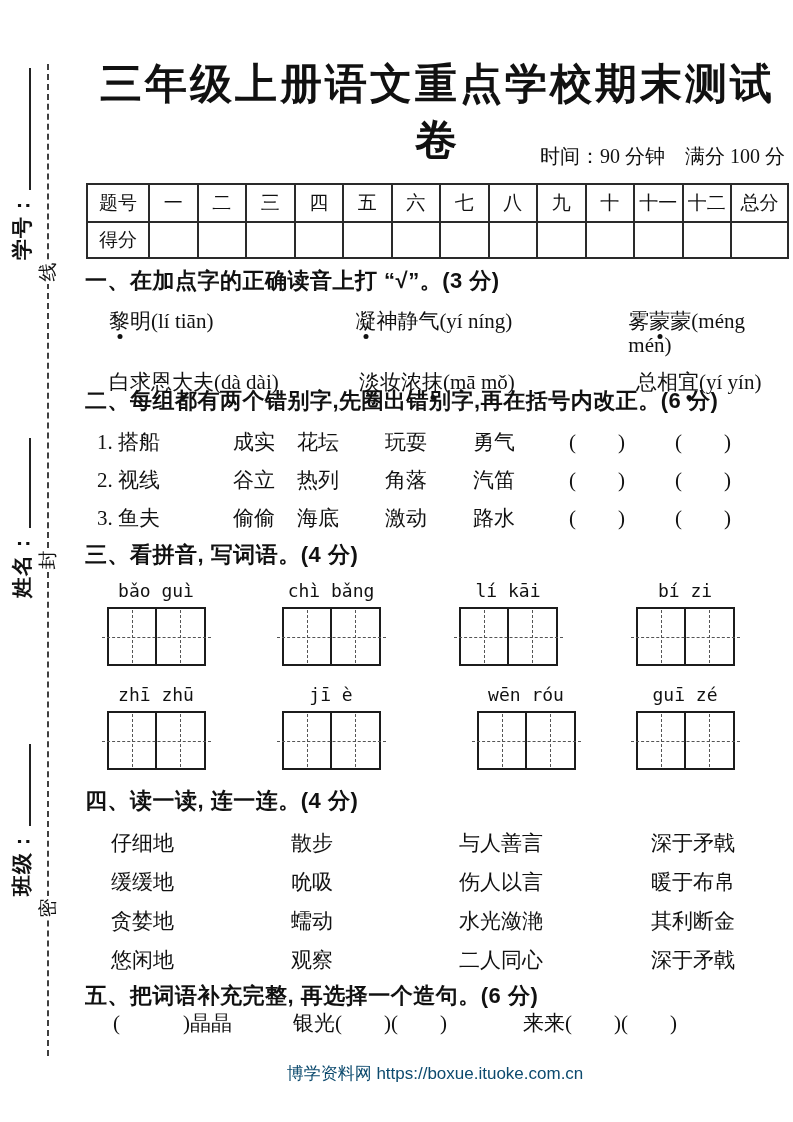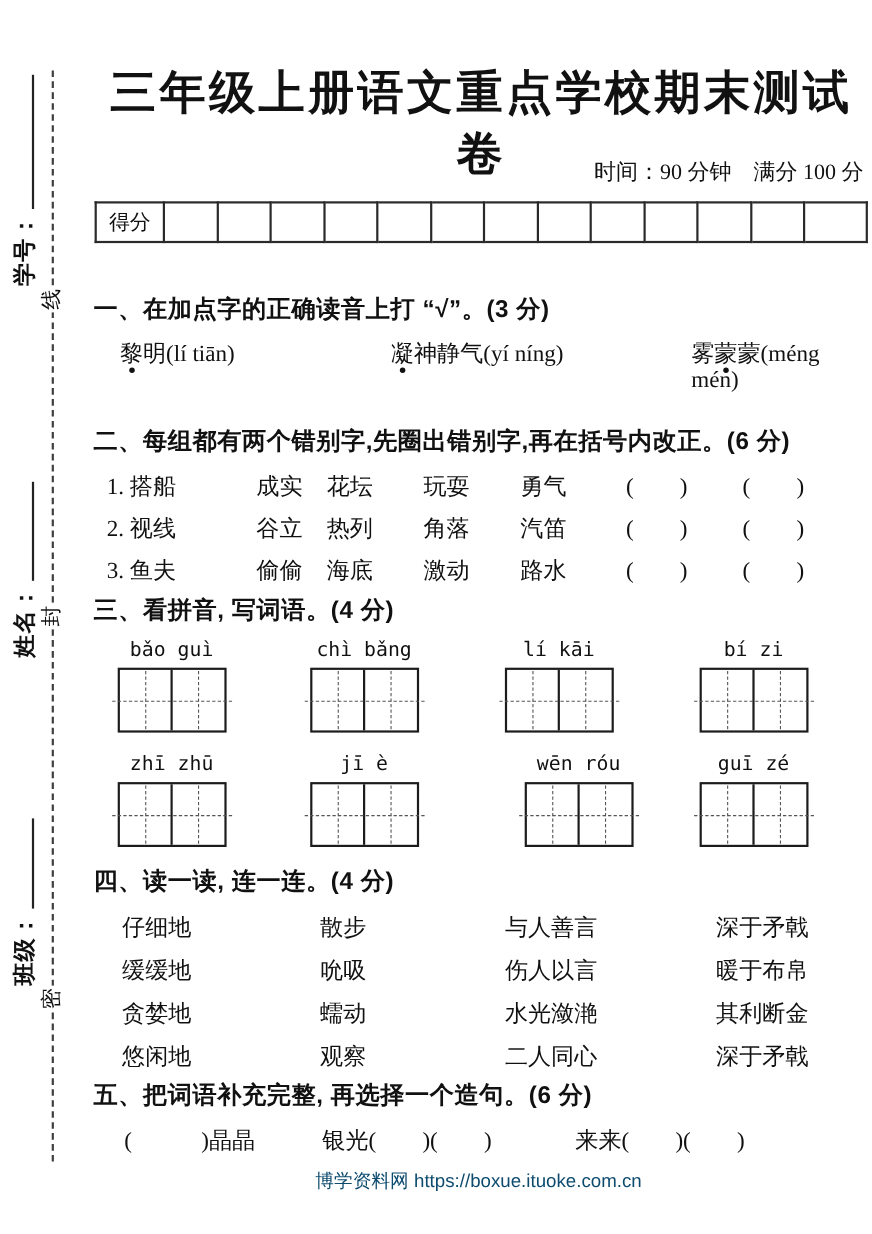--- a/index.html
+++ b/index.html
@@ -56,21 +56,21 @@
   .tzg .cell{flex:1;position:relative;}
   .tzg .cell + .cell{border-left:2px solid #1c1c1c;}
   .tzg .cell::before{content:"";position:absolute;left:50%;top:1px;bottom:1px;border-left:1px dashed #555;}
   .tzg::after{content:"";position:absolute;left:-7px;right:-7px;top:50%;border-top:1px dashed #555;}
 
   
   .s4-row{margin-top:15px;padding-left:26px;gap:20px;}
   .s4-c0{width:160px;} .s4-c1{width:148px;} .s4-c2{width:172px;}
 
   
-  .s5-row{margin-top:14px;padding-left:28px;}
+  .s5-row{padding-left:28px;}
   .s5-c0{width:180px;} .s5-c1{width:230px;}
 
   .footer{position:absolute;left:85px;top:1062px;width:700px;text-align:center;
           font-size:17px;color:#0c4a6e;font-family:"Liberation Sans",sans-serif;}
 </style>
 </head>
 <body>
 
 <div class="page">
 
@@ -88,20 +88,36 @@
 
   <div class="seal-char" style="top:260px;">线</div>
   <div class="seal-char" style="top:548px;">封</div>
   <div class="seal-char" style="top:896px;">密</div>
 
   <div class="title">三年级上册语文重点学校期末测试卷</div>
   <div class="meta">时间：90 分钟　满分 100 分</div>
 
   <table class="score-table">
     <tbody>
+        <tr>
+      <td class="c0">题号</td>
+      <td>一</td>
+      <td>二</td>
+      <td>三</td>
+      <td>四</td>
+      <td>五</td>
+      <td>六</td>
+      <td>七</td>
+      <td>八</td>
+      <td>九</td>
+      <td>十</td>
+      <td>十一</td>
+      <td>十二</td>
+      <td class="cl">总分</td>
+    </tr>
     <tr>
       <td class="c0">得分</td>
       <td></td>
           <td></td>
       <td></td>
           <td></td>
       <td></td>
           <td></td>
       <td></td>
           <td></td>
@@ -113,20 +129,25 @@
     </tr>
   </tbody>
     </table>
 
   <div class="section" style="top:266px;">
     <div class="heading">一、在加点字的正确读音上打 “√”。(3 分)</div>
     <div class="row s1-row pad">
       <div class="s1-c0"><span></span><span class="dot">黎</span><span>明(lí tiān)</span></div>
       <div class="s1-c1"><span></span><span class="dot">凝</span><span>神静气(yí níng)</span></div>
       <div><span>雾</span><span class="dot">蒙</span><span>蒙(méng mén)</span></div>
+    </div>
+    <div class="row s1-row pad">
+      <div class="s1-c0"><span>白求恩</span><span class="dot">大</span><span>夫(dà dài)</span></div>
+      <div class="s1-c1"><span>淡妆浓</span><span class="dot">抹</span><span>(mā mǒ)</span></div>
+      <div><span>总相</span><span class="dot">宜</span><span>(yí yín)</span></div>
     </div>
   </div>
 
   <div class="section" style="top:386px;">
     <div class="heading">二、每组都有两个错别字,先圈出错别字,再在括号内改正。(6 分)</div>
     <div class="row s2-row">
       <span class="s2-c0">1. 搭船</span>
       <span class="s2-c1">成实</span>
       <span class="s2-c2">花坛</span>
       <span class="s2-c3">玩耍</span>

